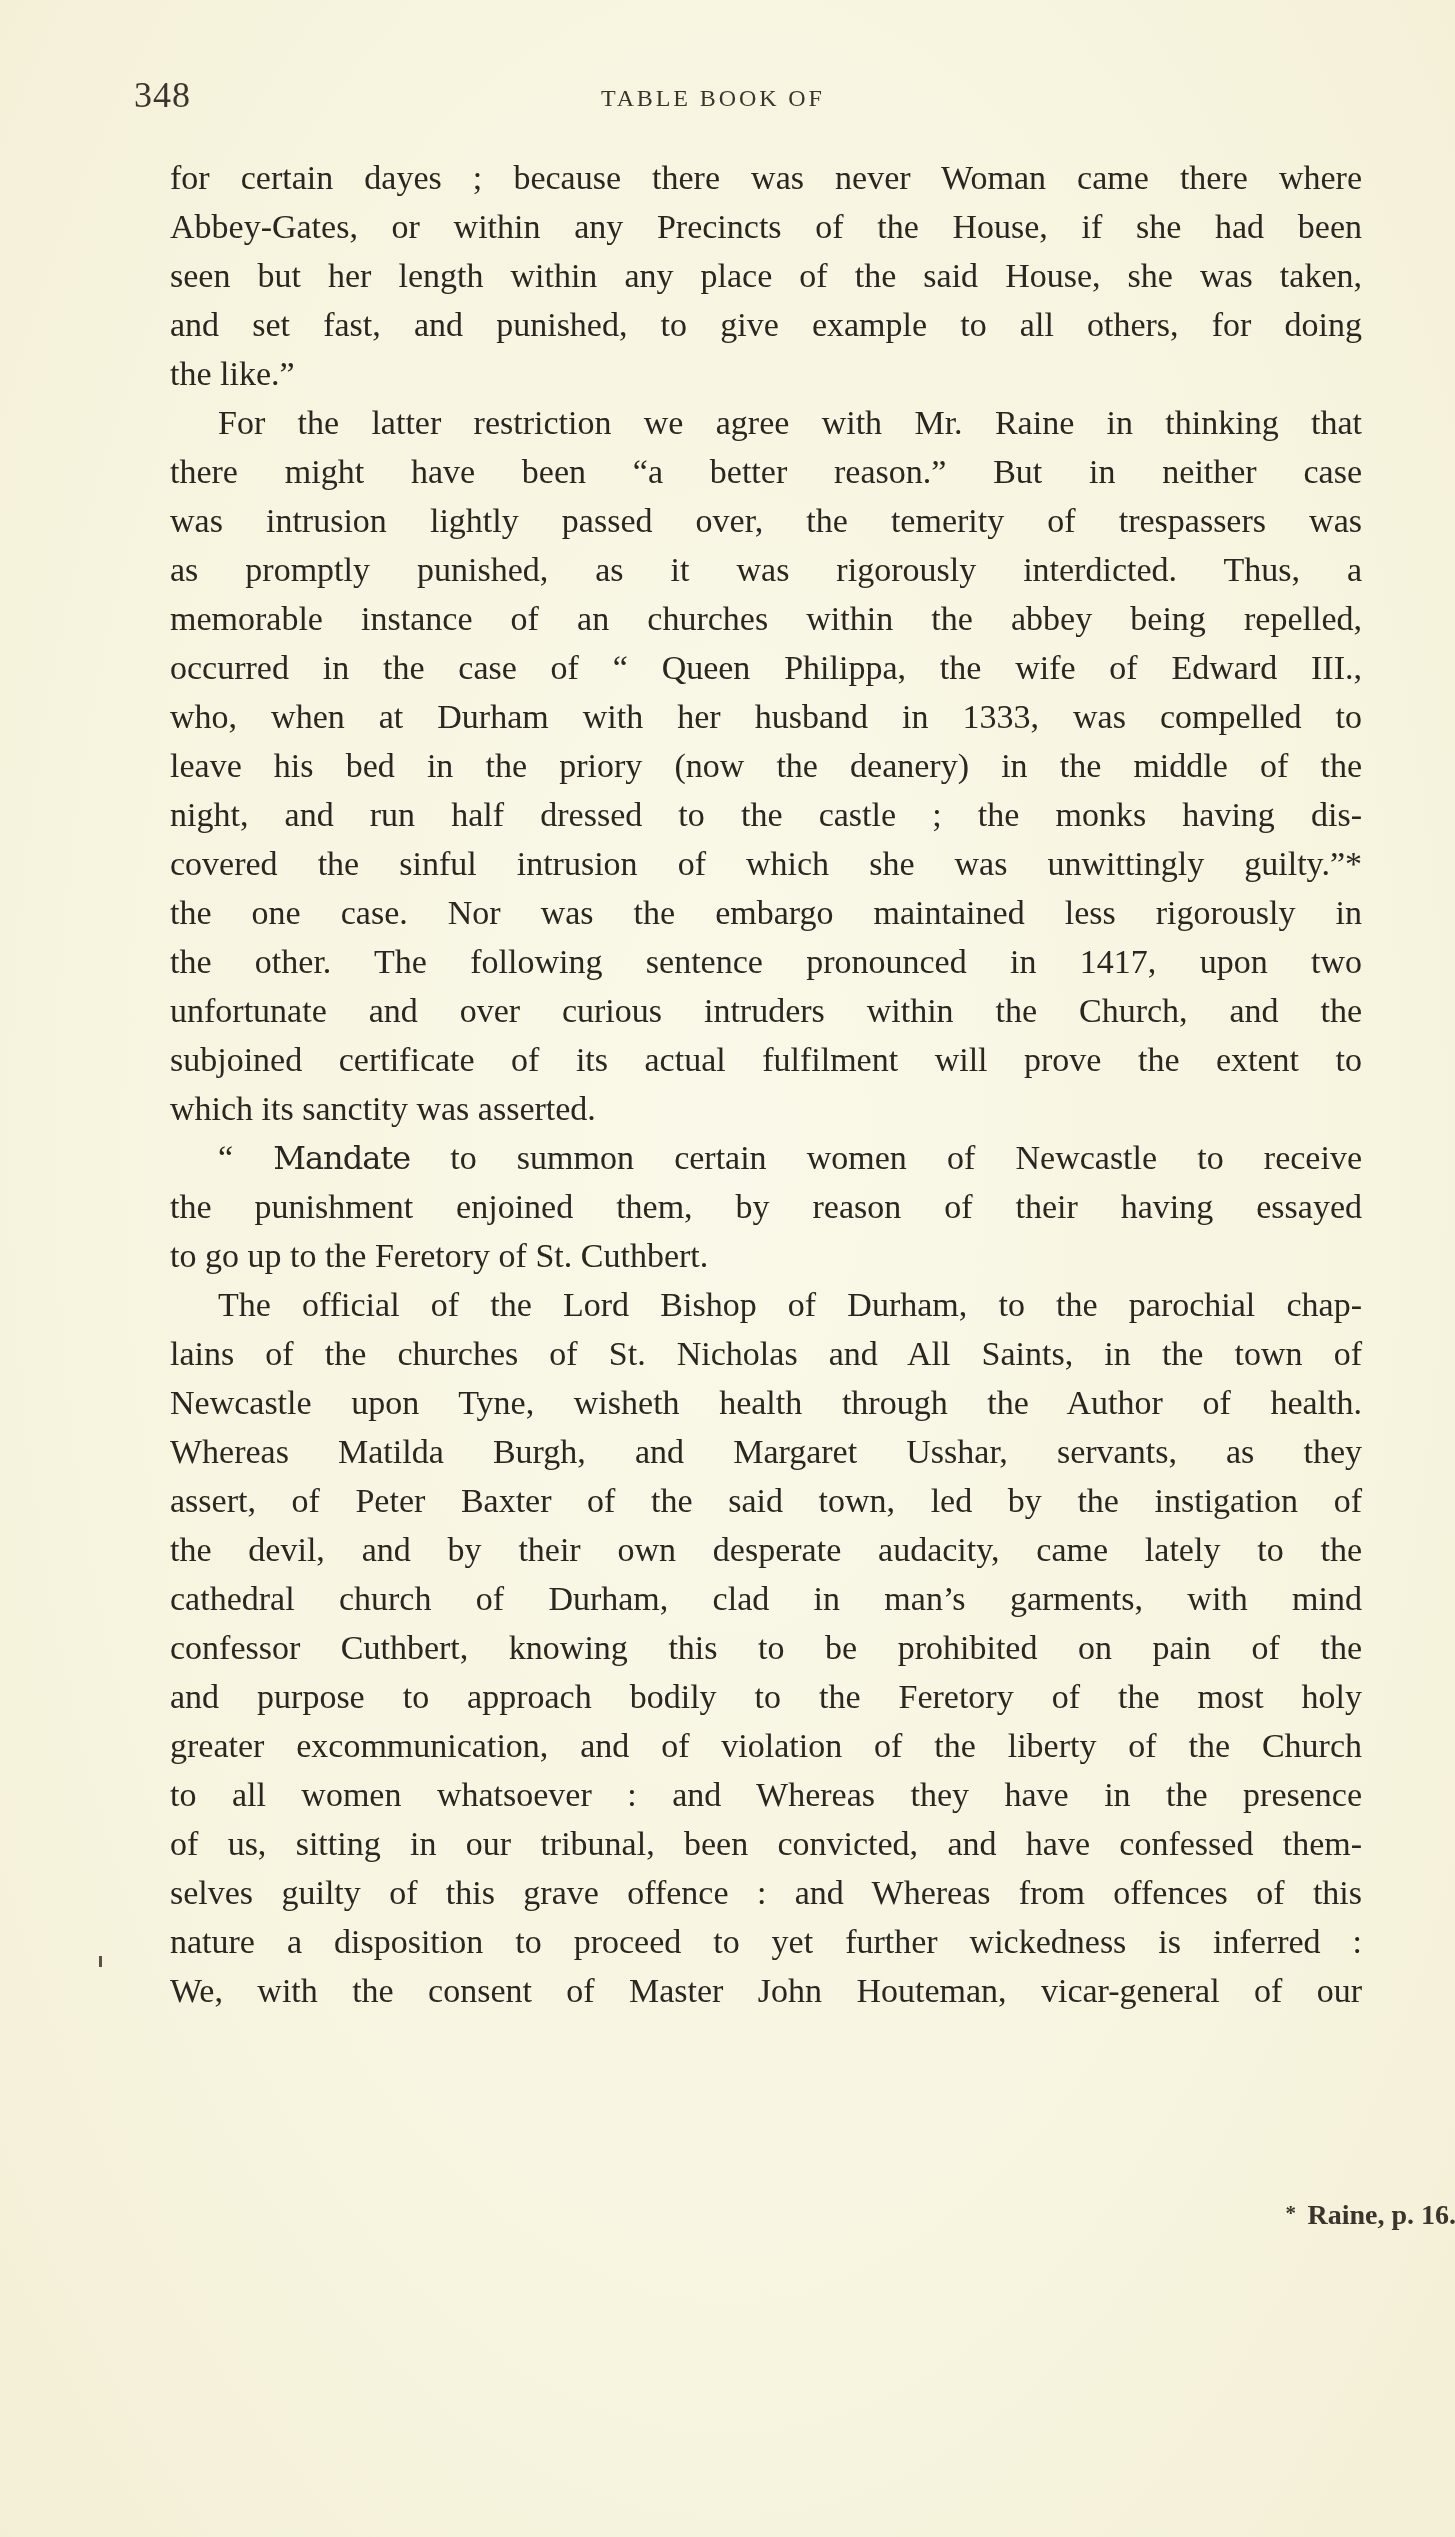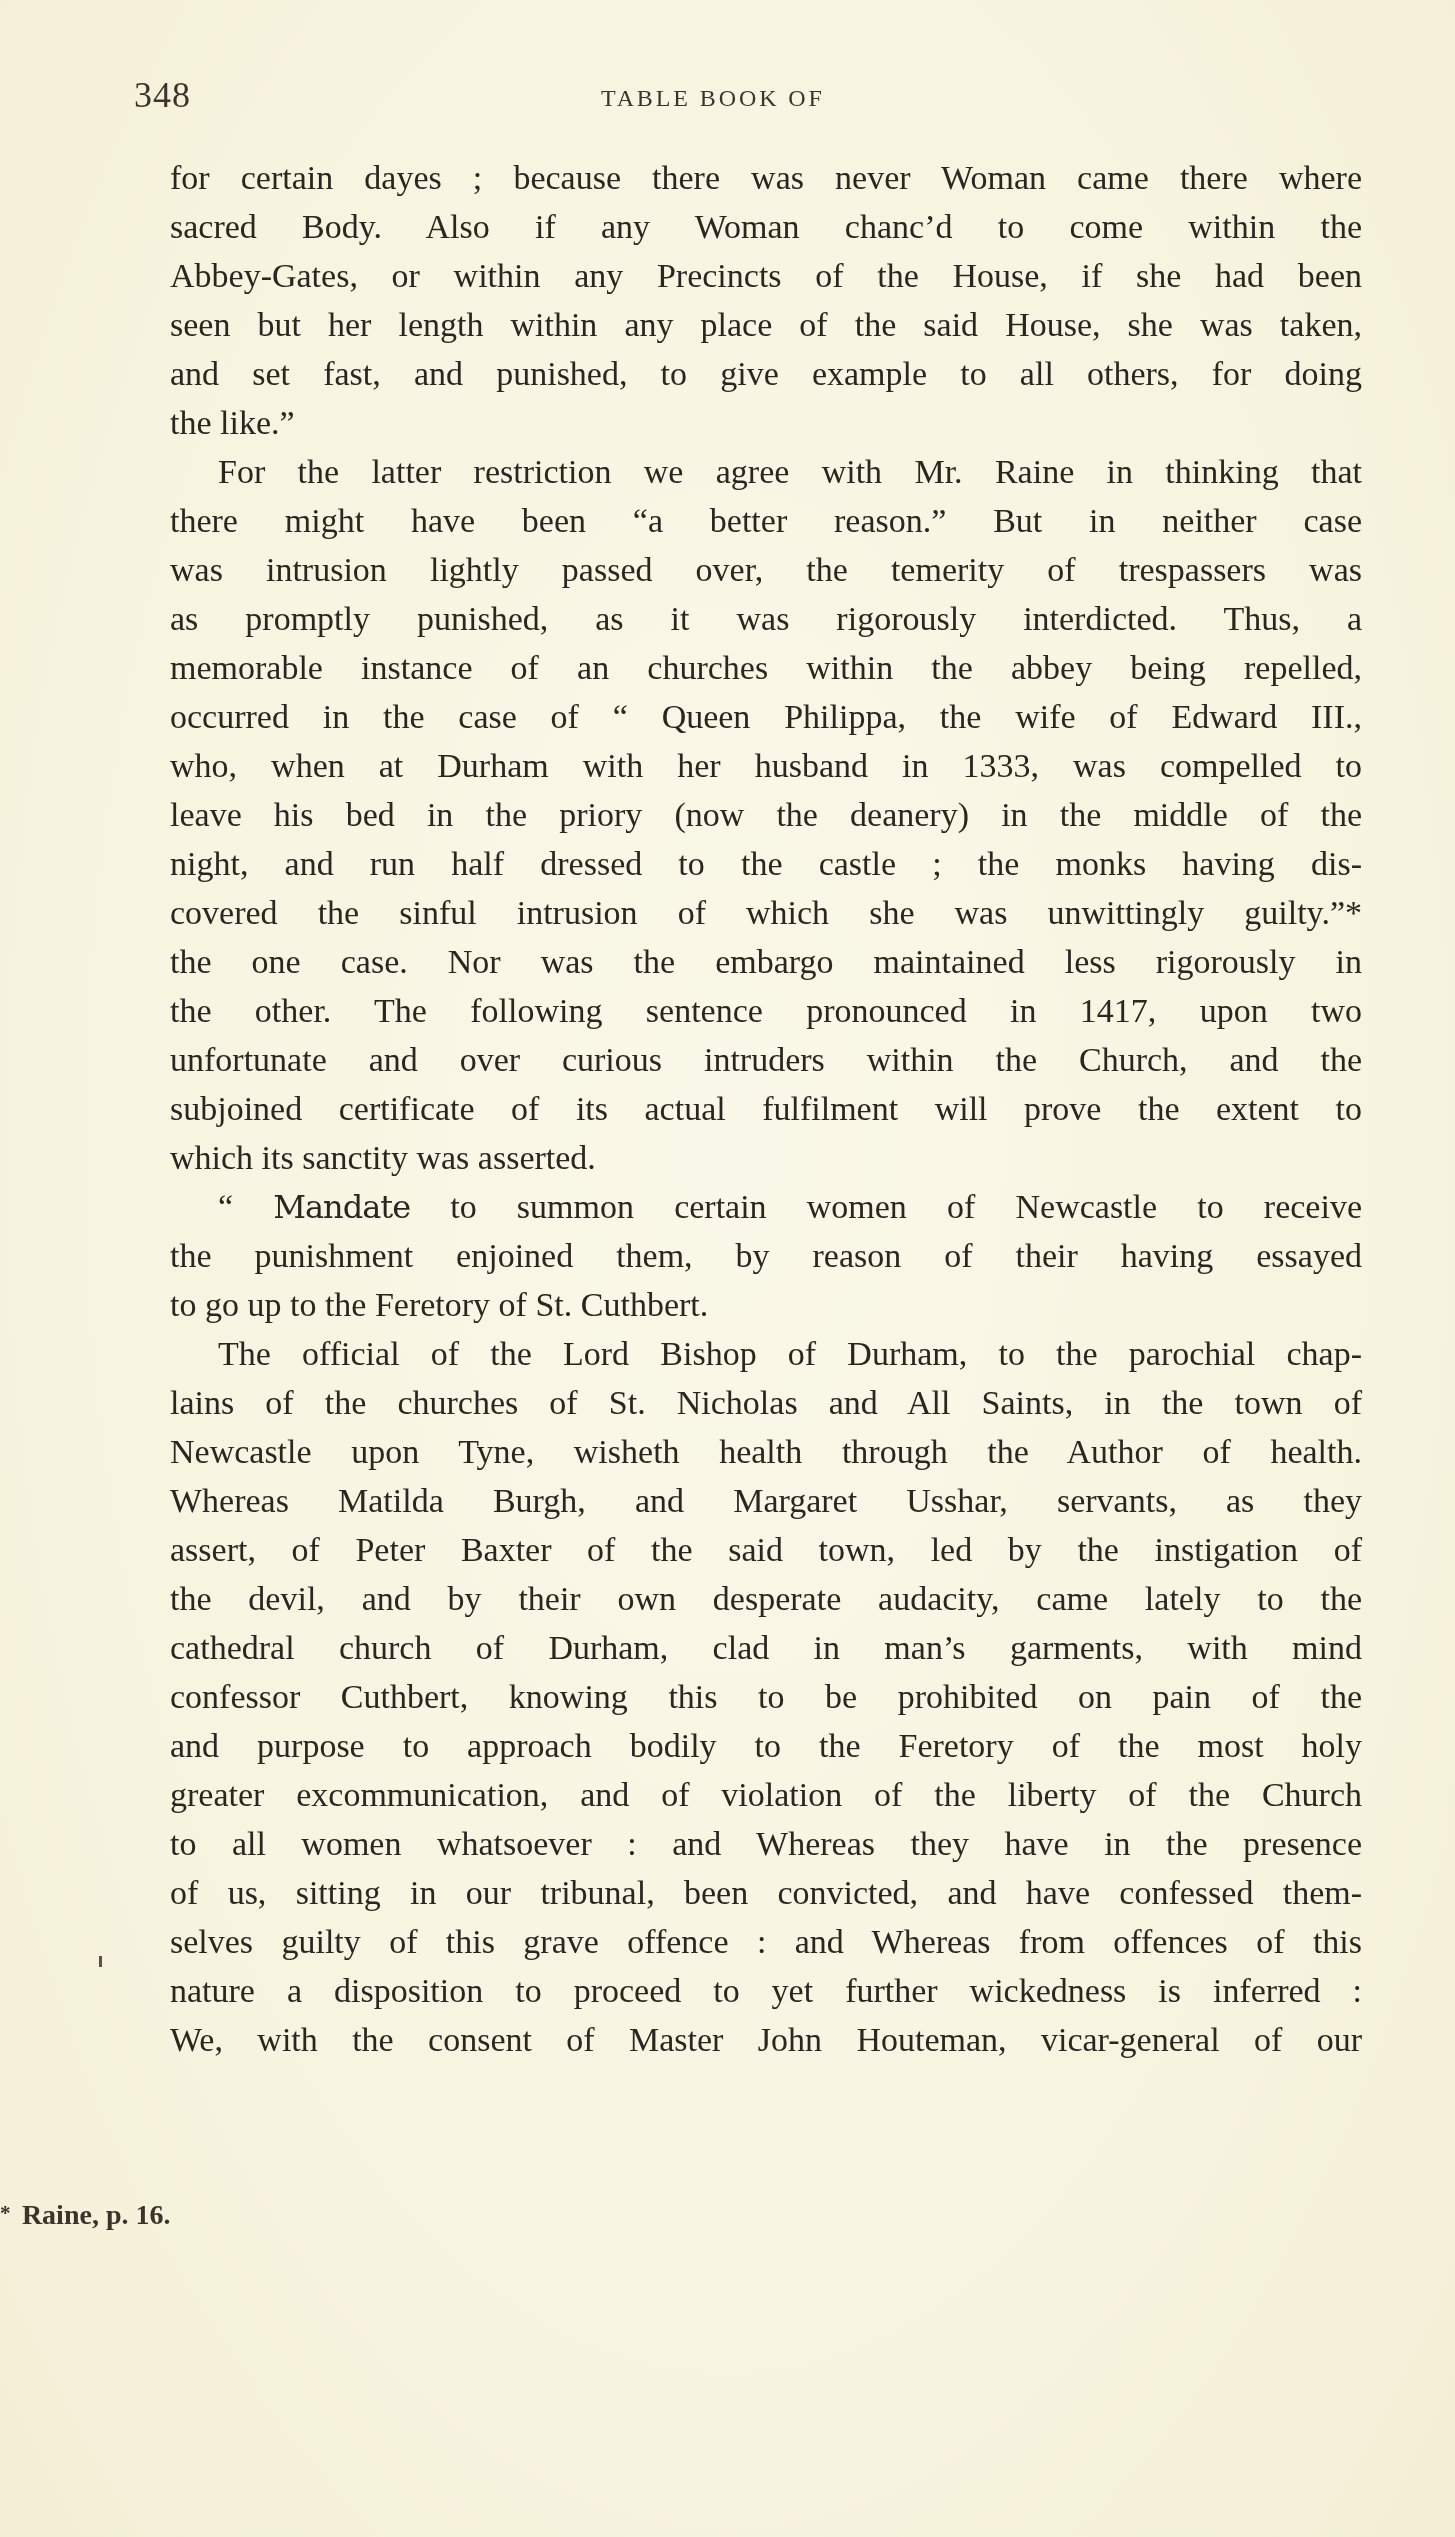--- a/index.html
+++ b/index.html
@@ -75,21 +75,21 @@
       font-family: "DejaVu Serif", serif;
       font-weight: normal;
       font-size: 32px;
       letter-spacing: -1px;
     }
     .footnote {
       position: absolute;
       top: 2199px;
       left: 0;
       width: 1456px;
-      text-align: left;
+      text-align: right;
       font-size: 28px;
       font-weight: bold;
       color: #3a342c;
     }
     .footnote .mark {
       font-size: 21px;
       vertical-align: 3.8px;
       margin-right: 11.4px;
     }
     .margin-mark {
@@ -106,21 +106,20 @@
 
 <div class="page">
 
   <div class="running-head">
     <span class="page-number">348</span>
     <span class="running-title">TABLE BOOK OF</span>
   </div>
 
   <div class="text-block" id="text-block">
       <div class="line">for certain dayes ; because there was never Woman came there where</div>
-      <div class="line">sacred Body.  Also if any Woman chanc’d to come within the</div>
       <div class="line">Abbey-Gates, or within any Precincts of the House, if she had been</div>
       <div class="line">seen but her length within any place of the said House, she was taken,</div>
       <div class="line">and set fast, and punished, to give example to all others, for doing</div>
       <div class="line last">the like.”</div>
       <div class="line indent">For the latter restriction we agree with Mr. Raine in thinking that</div>
       <div class="line">there might have been “a better reason.”  But in neither case</div>
       <div class="line">was intrusion lightly passed over, the temerity of trespassers was</div>
       <div class="line">as promptly punished, as it was rigorously interdicted.  Thus, a</div>
       <div class="line">memorable instance of an churches within the abbey being repelled,</div>
       <div class="line">occurred in the case of “ Queen Philippa, the wife of Edward III.,</div>

